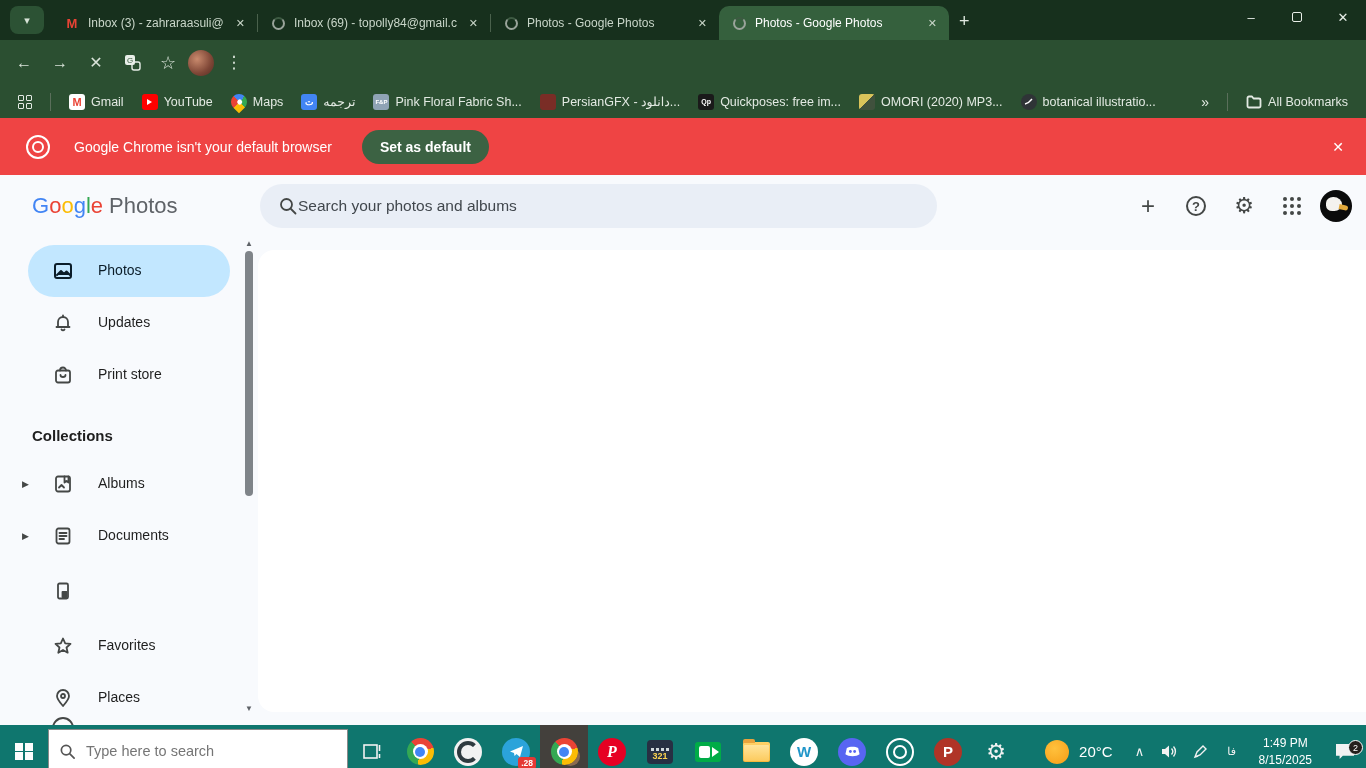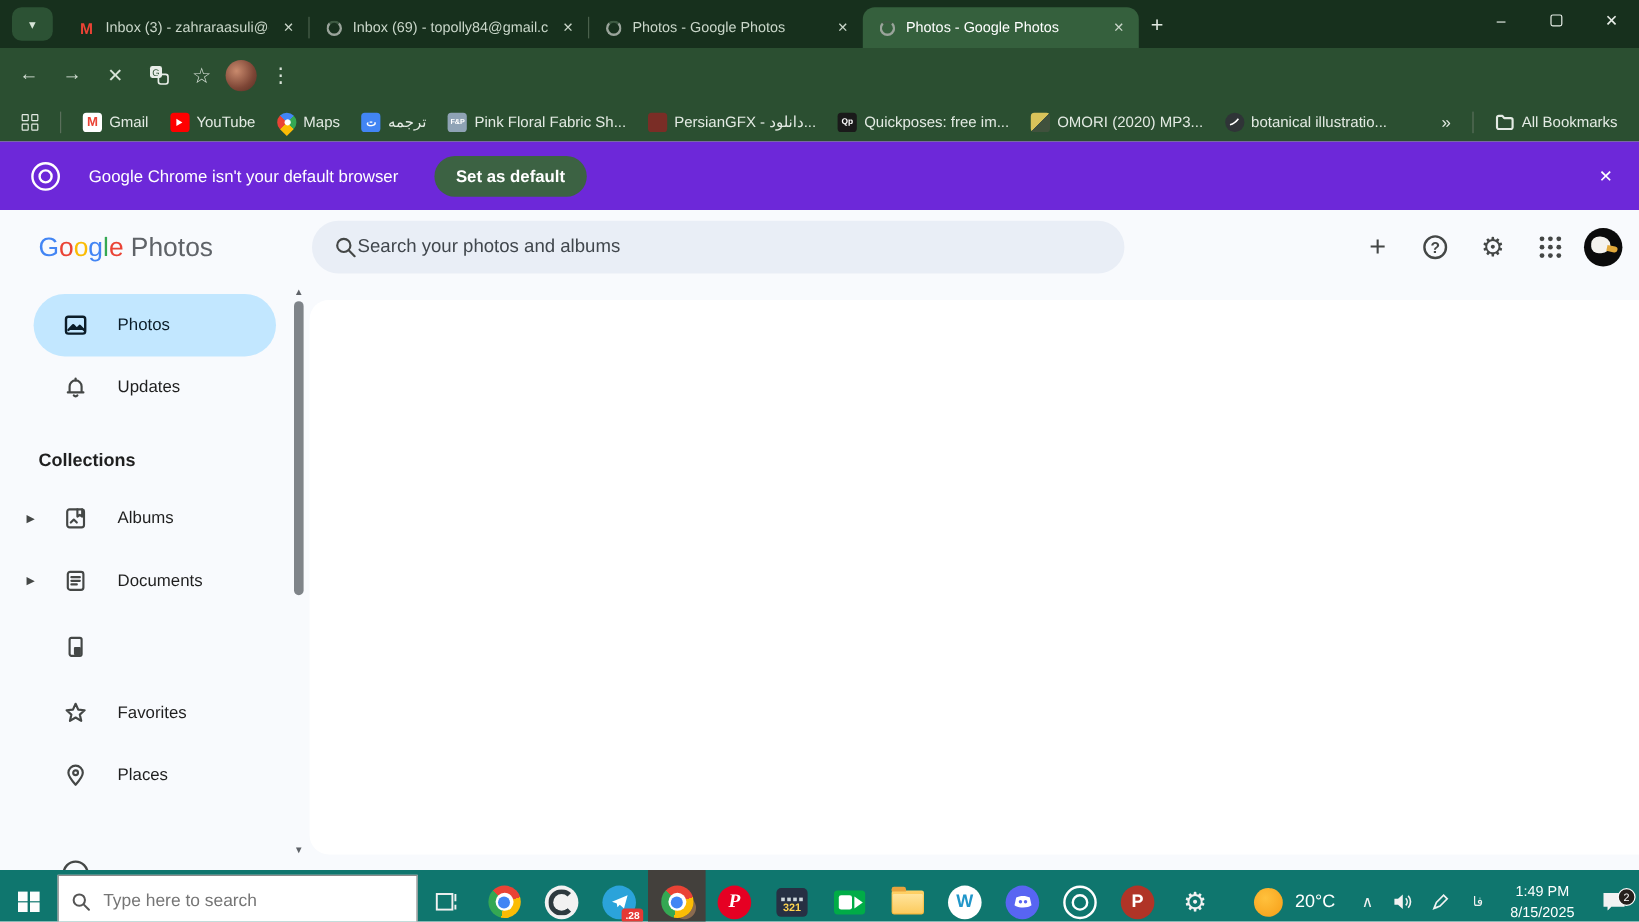--- a/index.html
+++ b/index.html
@@ -34,21 +34,21 @@
   .bm-ico { width:16px; height:16px; border-radius:3px; display:flex; align-items:center; justify-content:center; font-size:8px; font-weight:bold; color:#fff; flex:none; }
   .bm-divider { width:1px; height:18px; background:#5a6f5b; margin:0 8px; }
   .grid4 { display:grid; grid-template-columns:6px 6px; grid-gap:2px; }
   .grid4 span { width:6px; height:6px; border:1.5px solid #e3eae3; border-radius:1px; }
   .yt { background:#ff0000; } .yt:before { content:""; border-left:5px solid #fff; border-top:3px solid transparent; border-bottom:3px solid transparent; }
   .maps { background:conic-gradient(#4285f4 0 90deg, #34a853 0 180deg, #fbbc05 0 270deg, #ea4335 0); position:relative; border-radius:50% 50% 50% 0; transform:rotate(-45deg); }
   .maps:before { content:""; width:5px; height:5px; background:#fff; border-radius:50%; }
   .translate-fav { background:#4285f4; color:#fff; font-size:9px; }
   .chevron-more { color:#e3eae3; font-size:14px; padding:0 8px; }
 
-  .notifbar { height:57px; background:#6d28d9; display:flex; align-items:center; padding:0 16px; position:relative; }
+  .notifbar { height:57px; background:#ef4444; display:flex; align-items:center; padding:0 16px; position:relative; }
   .chrome-outline { width:24px; height:24px; border:2px solid #fff; border-radius:50%; position:relative; display:flex; align-items:center; justify-content:center; margin-right:24px; margin-left:10px; }
   .chrome-outline:before { content:""; width:8px; height:8px; border:2px solid #fff; border-radius:50%; }
   .notiftext { color:#fff; font-size:14px; }
   .setdefault { margin-left:30px; background:#3c6243; color:#fff; font-size:14px; font-weight:600; padding:9px 18px; border-radius:18px; }
   .notifclose { position:absolute; right:16px; color:#fff; font-size:14px; padding:6px; }
 
   
   .page { height:550px; background:#f8fafd; position:relative; }
   .pheader { height:62px; display:flex; align-items:center; padding:0 16px 0 32px; }
   .plogo { font-size:22px; letter-spacing:0; display:flex; align-items:baseline; gap:0; }
@@ -329,20 +329,30 @@
       <div class="sitem">
         <span class="sicon">
           <svg class="stroke" width="22" height="22" viewBox="0 0 22 22">
               <path d="M6 15 v-5 a5 5 0 0 1 10 0 v5 M4.5 15 h13"></path>
               <path d="M9.5 17.5 a1.8 1.8 0 0 0 3 0"></path>
               <line x1="11" y1="3.5" x2="11" y2="5"></line>
             </svg>
         </span>
         <span class="slabel">Updates</span>
       </div>
+      <div class="sitem">
+        <span class="sicon">
+          <svg class="stroke" width="22" height="22" viewBox="0 0 22 22">
+              <rect x="4" y="6.5" width="14" height="12" rx="2"></rect>
+              <path d="M8 6.5 a3 3 0 0 1 6 0"></path>
+              <path d="M8.5 11 a2.5 2 0 0 0 5 0"></path>
+            </svg>
+        </span>
+        <span class="slabel">Print store</span>
+      </div>
 
       <div class="collections">Collections</div>
 
       <div class="sitem">
         <span class="arrow">▶</span>
         <span class="sicon">
           <svg class="stroke" width="22" height="22" viewBox="0 0 22 22">
               <rect x="4" y="3.5" width="14" height="15" rx="2"></rect>
               <path d="M12.5 3.5 v6 l2-1.5 2 1.5 v-6"></path>
               <path d="M7 14.5 l2.5-2.5 2.5 2.5"></path>

